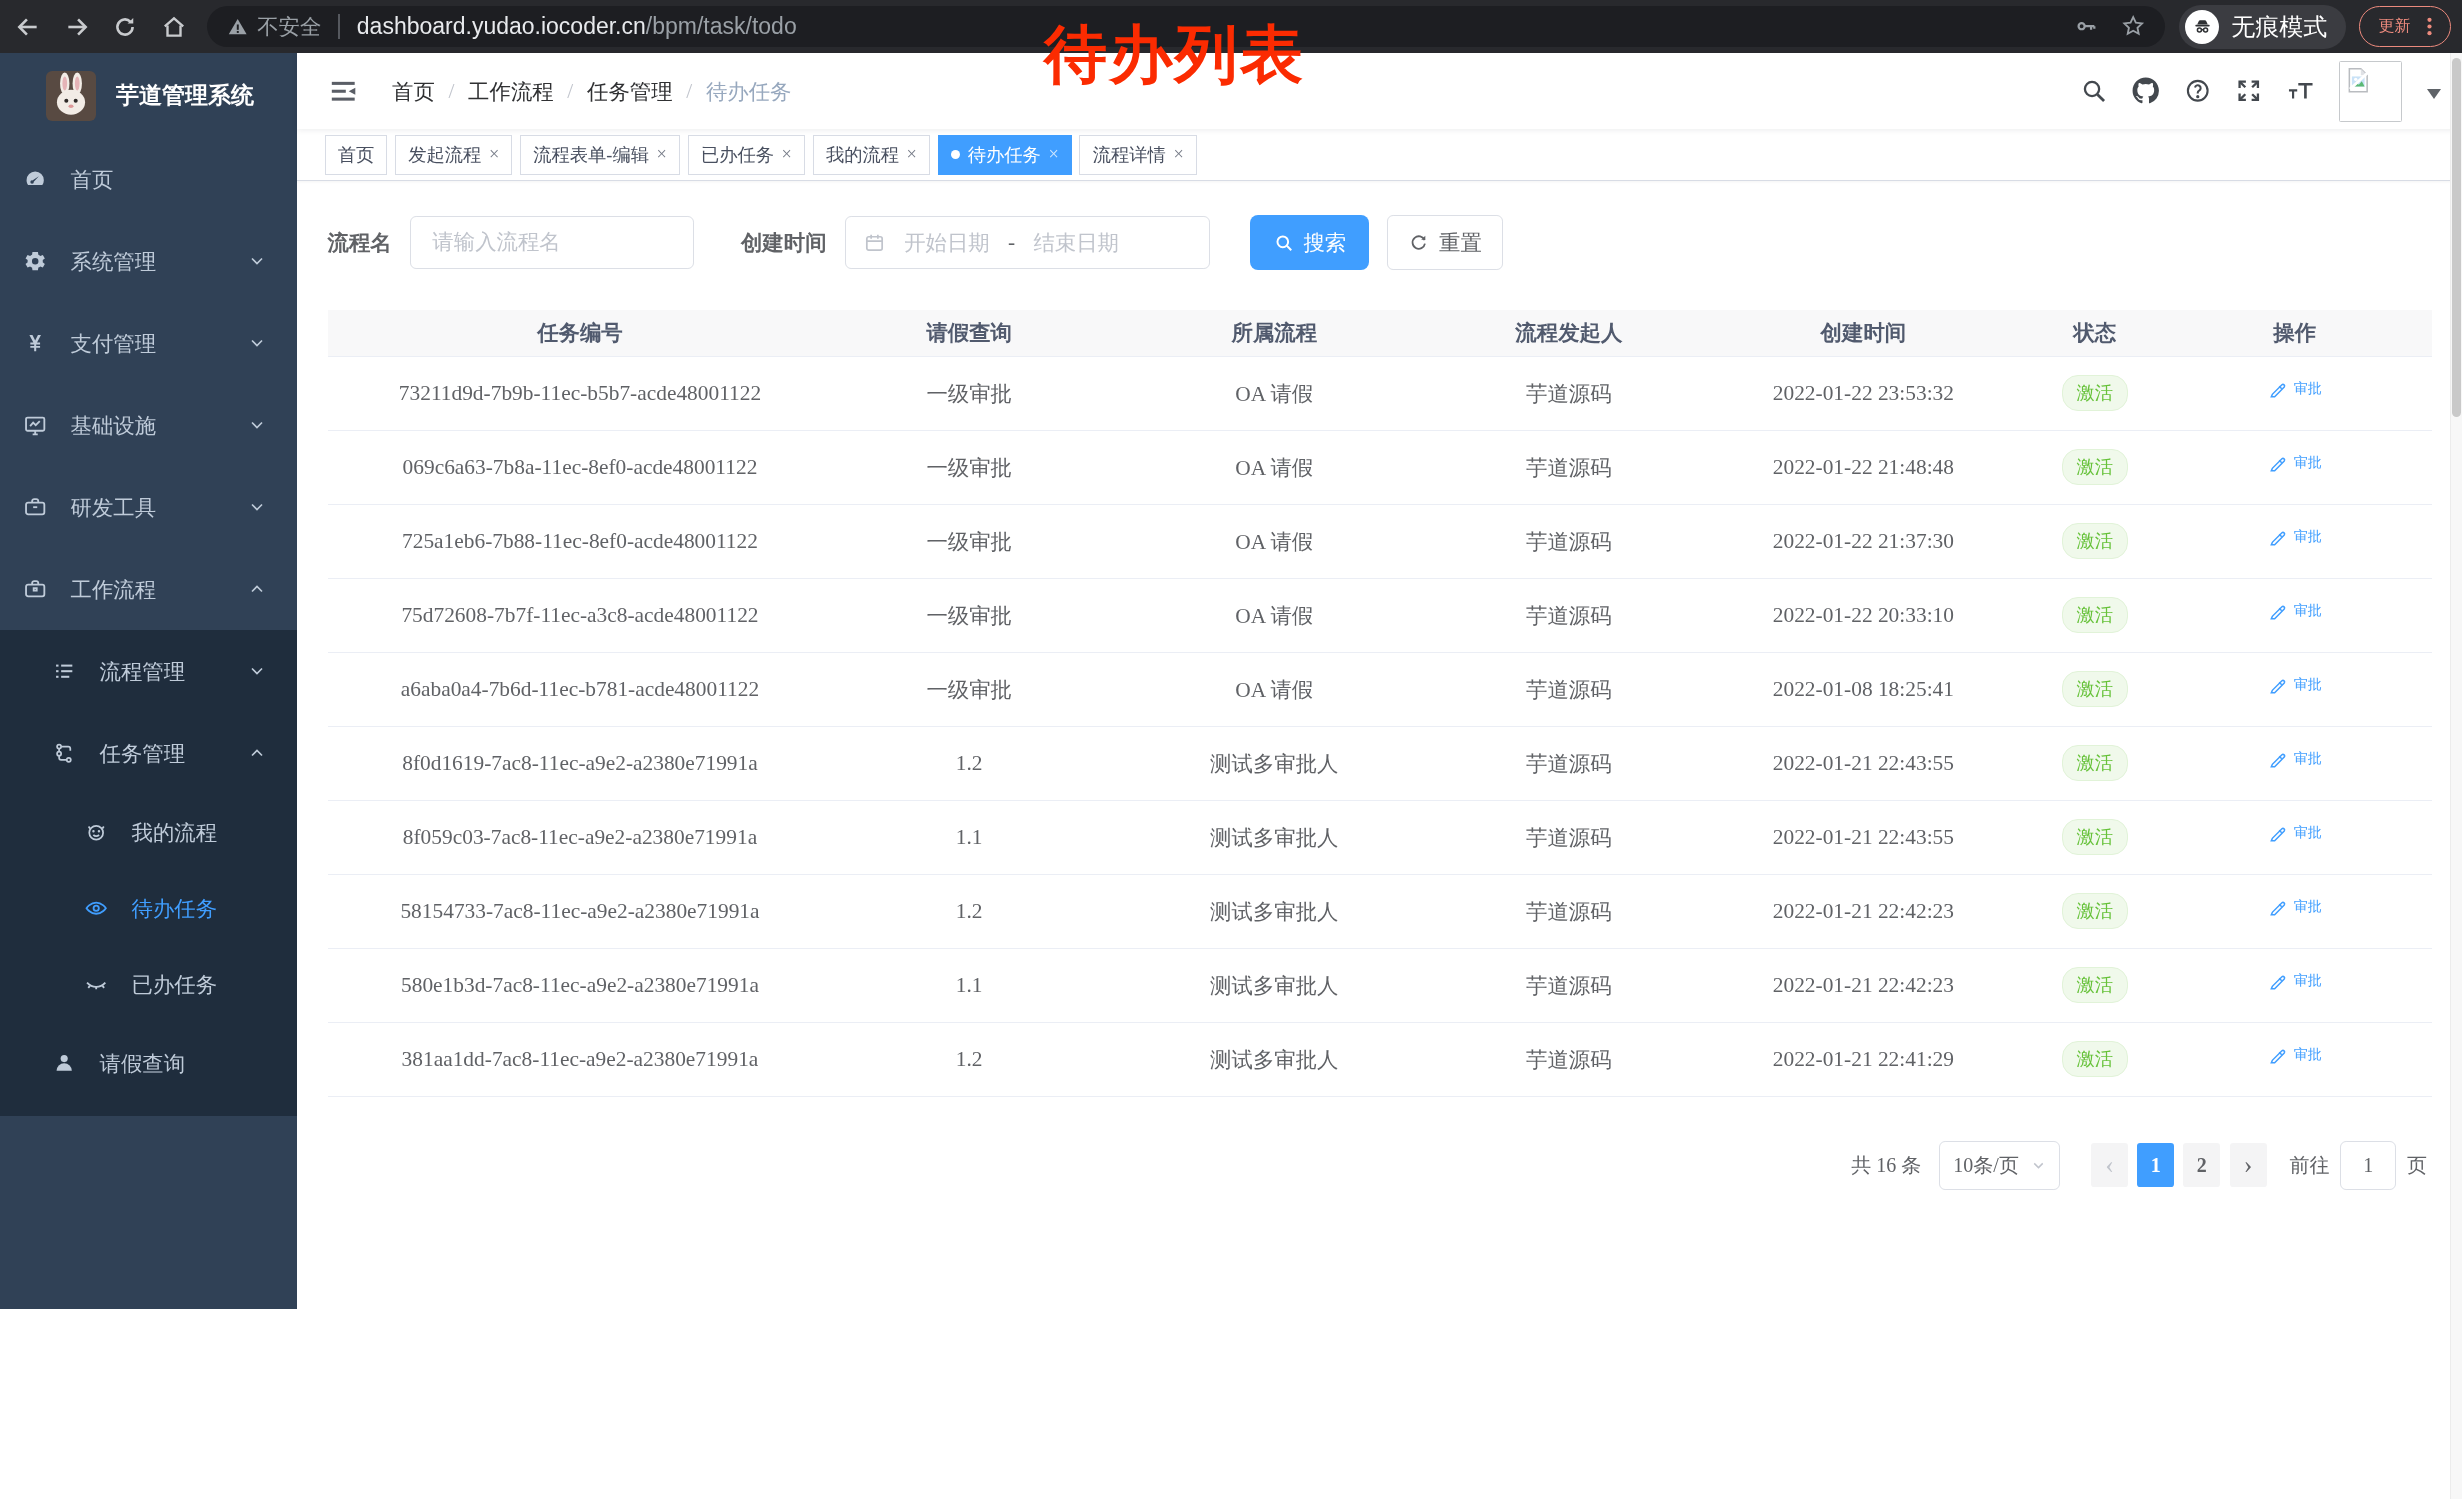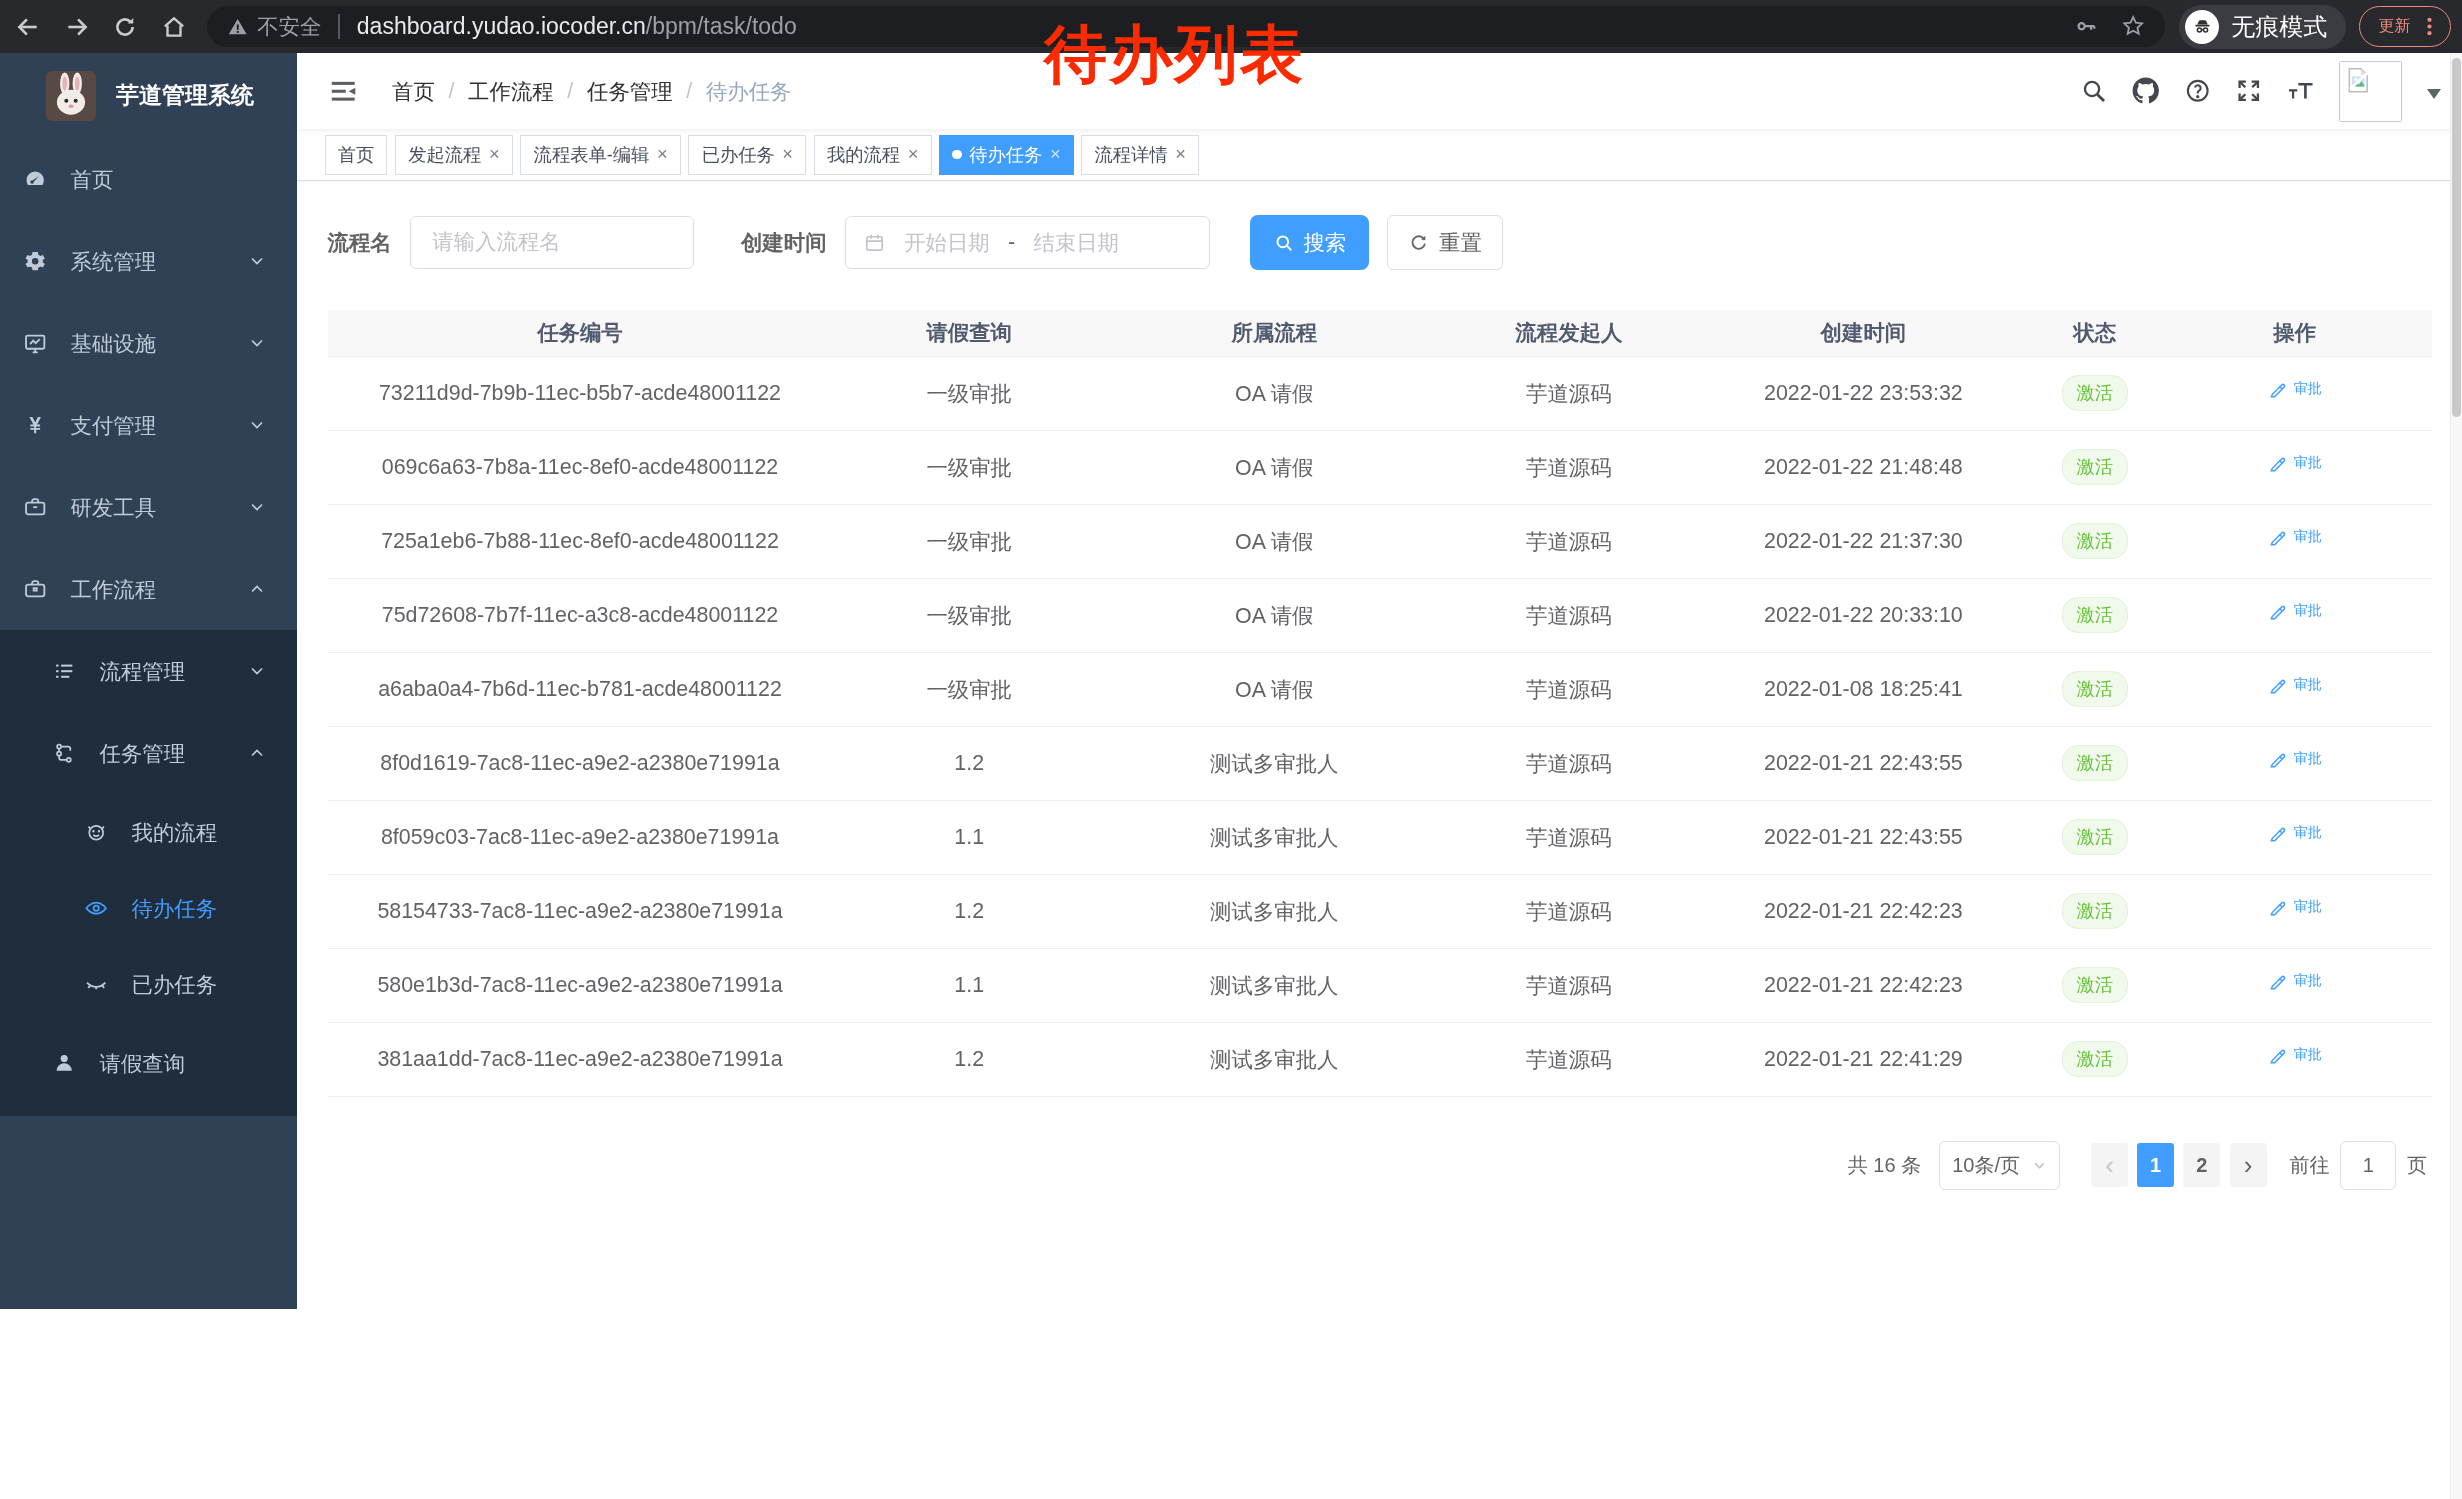--- a/index.html
+++ b/index.html
@@ -24,21 +24,21 @@
   .incircle { width:34px; height:34px; border-radius:50%; background:#fff; display:flex; align-items:center; justify-content:center; }
   .incircle svg { width:23px; height:23px; }
   .incog-label { color:#fff; font-size:24px; white-space:nowrap; }
   .update { height:41px; margin:0 10.7px 0 13.7px; border:1.5px solid #ec8a7d; border-radius:20.6px; color:#ec8a7d; display:flex; align-items:center; padding:0 9.2px 0 18.3px; gap:7.6px; font-size:16px; flex-shrink:0; }
   .kebab svg { width:23px; height:23px; }
 
   
   .annotation { position:absolute; left:1044px; top:12.2px; z-index:60; font-size:63px; font-weight:600; color:#fb2b01; letter-spacing:2.3px; white-space:nowrap; }
 
   
-  .app { display:flex; height:1256px; }
+  .app { display:flex; height:1256px;font-family:Liberation Serif, serif; }
   .sidebar { width:297px; flex-shrink:0; background:#304156; overflow:hidden; }
   .logo-row { height:85px; display:flex; align-items:center; padding-left:46px; gap:20px; cursor:pointer; }
   .logo-img svg { width:50px; height:50px; }
   .logo-title { color:#fff; font-size:23px; font-weight:700; white-space:nowrap; }
   .m-item { position:relative; display:flex; align-items:center; height:82px; color:#bfcbd9; font-size:21.4px; cursor:pointer; white-space:nowrap; }
   .m-item .m-icon { width:30.5px; display:flex; justify-content:center; margin-right:20px; }
   .m-item .m-icon svg { width:24.4px; height:24.4px; }
   .m-item.lvl1 { padding-left:20px; }
   .m-item.lvl2 { padding-left:49px; }
   .m-item.lvl3 { padding-left:81px; height:76px; }
@@ -232,40 +232,40 @@
           </span>
     <span class="m-label">系统管理</span>
     <span class="m-chev">
             <svg viewBox="0 0 24 24" fill="none" stroke="currentColor" stroke-width="2">
               <polyline points="6 9 12 15 18 9"></polyline>
             </svg>
           </span>
   </div>
         <div class="m-item lvl1">
     <span class="m-icon">
+            <svg viewBox="0 0 24 24" fill="currentColor">
+              <path d="M11 20v-3.4H7.2v-1.8H11v-1.6H7.2v-1.8h3L6.3 4h3l2.7 5.4L14.7 4h3l-3.9 7.4h3v1.8H13v1.6h3.8v1.8H13V20z"></path>
+            </svg>
+          </span>
+    <span class="m-label">支付管理</span>
+    <span class="m-chev">
+            <svg viewBox="0 0 24 24" fill="none" stroke="currentColor" stroke-width="2">
+              <polyline points="6 9 12 15 18 9"></polyline>
+            </svg>
+          </span>
+  </div>
+        <div class="m-item lvl1">
+    <span class="m-icon">
             <svg viewBox="0 0 24 24" fill="none" stroke="currentColor" stroke-width="1.8">
               <rect x="3" y="4.5" width="18" height="13" rx="1.5"></rect>
               <path d="M7 13l3-3.5 2.5 2.5L16.5 8"></path>
               <path d="M9.5 21h5M12 17.5V21"></path>
             </svg>
           </span>
     <span class="m-label">基础设施</span>
-    <span class="m-chev">
-            <svg viewBox="0 0 24 24" fill="none" stroke="currentColor" stroke-width="2">
-              <polyline points="6 9 12 15 18 9"></polyline>
-            </svg>
-          </span>
-  </div>
-        <div class="m-item lvl1">
-    <span class="m-icon">
-            <svg viewBox="0 0 24 24" fill="currentColor">
-              <path d="M11 20v-3.4H7.2v-1.8H11v-1.6H7.2v-1.8h3L6.3 4h3l2.7 5.4L14.7 4h3l-3.9 7.4h3v1.8H13v1.6h3.8v1.8H13V20z"></path>
-            </svg>
-          </span>
-    <span class="m-label">支付管理</span>
     <span class="m-chev">
             <svg viewBox="0 0 24 24" fill="none" stroke="currentColor" stroke-width="2">
               <polyline points="6 9 12 15 18 9"></polyline>
             </svg>
           </span>
   </div>
         <div class="m-item lvl1">
     <span class="m-icon">
             <svg viewBox="0 0 24 24" fill="none" stroke="currentColor" stroke-width="1.8">
               <rect x="3" y="7.5" width="18" height="11.5" rx="2"></rect>

